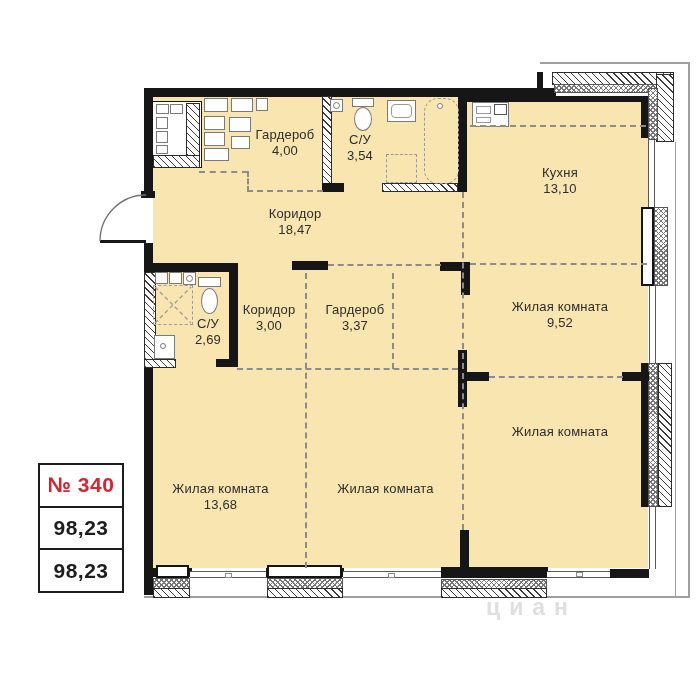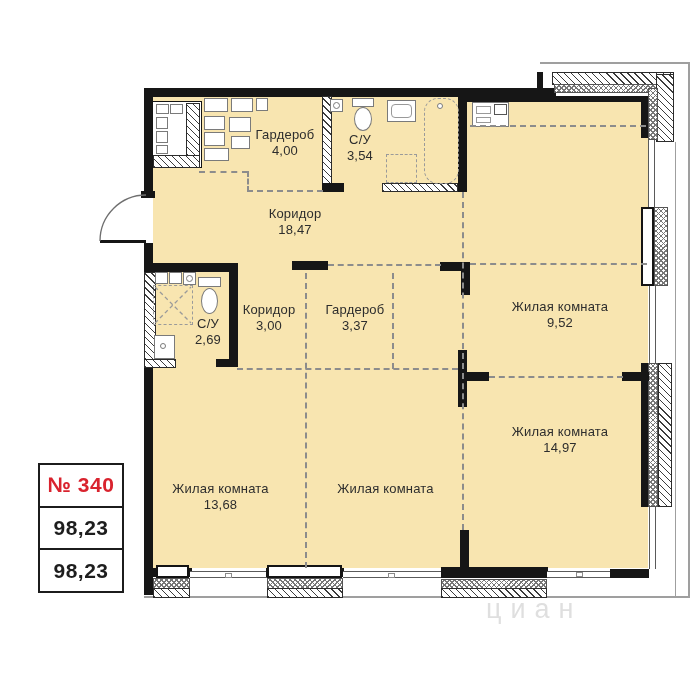--- a/index.html
+++ b/index.html
@@ -22,22 +22,22 @@
   .thin{position:absolute;background:#9f9f9f;}
   .sill{position:absolute;background:#fff;border:2px solid #141414;box-sizing:border-box;}
   .tick{position:absolute;background:#fff;border:1px solid #8a8a8a;box-sizing:border-box;}
   .rlabel{position:absolute;text-align:center;color:#2d2d2d;font-size:13px;line-height:16px;letter-spacing:.2px;}
   .rlabel .nm{white-space:nowrap;}
   .card{position:absolute;left:38px;top:463px;width:86px;height:130px;border:2.5px solid #1c1c1c;
         background:#fff;display:flex;flex-direction:column;box-sizing:border-box;}
   .card .row{flex:1;display:flex;align-items:center;justify-content:center;
         font-weight:bold;font-size:21px;letter-spacing:.5px;color:#1d1d1d;border-top:2.5px solid #1c1c1c;}
   .card .row:first-child{border-top:none;color:var(--red,#d9232e);}
-  .wm{position:absolute;left:486px;top:594px;width:200px;font-size:27px;letter-spacing:9px;
-      color:rgba(150,150,150,.30);font-weight:normal;}
+  .wm{position:absolute;left:486px;top:594px;width:200px;font-size:23px;letter-spacing:9px;
+      color:rgba(150,150,150,.30);font-weight:bold;}
   svg{position:absolute;left:0;top:0;}
 </style>
 </head>
 <body>
 
 <div id="stage">
 
   <div class="fillr" style="left:153px;top:96px;width:495px;height:472px;"></div>
 
   <div class="thin" style="left:688px;top:62px;width:2px;height:536px;"></div>
@@ -169,20 +169,24 @@
   </svg>
 
   <div class="rlabel" style="left:225px;top:127px;width:120px;">
     <div class="nm">Гардероб</div>
     <div class="ar">4,00</div>
   </div>
   <div class="rlabel" style="left:320px;top:132px;width:80px;">
     <div class="nm">С/У</div>
     <div class="ar">3,54</div>
   </div>
+  <div class="rlabel" style="left:500px;top:165px;width:120px;">
+    <div class="nm">Кухня</div>
+    <div class="ar">13,10</div>
+  </div>
   <div class="rlabel" style="left:235px;top:206px;width:120px;">
     <div class="nm">Коридор</div>
     <div class="ar">18,47</div>
   </div>
   <div class="rlabel" style="left:210px;top:302px;width:118px;">
     <div class="nm">Коридор</div>
     <div class="ar">3,00</div>
   </div>
   <div class="rlabel" style="left:297px;top:302px;width:116px;">
     <div class="nm">Гардероб</div>
@@ -191,21 +195,20 @@
   <div class="rlabel" style="left:176px;top:316px;width:64px;">
     <div class="nm">С/У</div>
     <div class="ar">2,69</div>
   </div>
   <div class="rlabel" style="left:490px;top:299px;width:140px;">
     <div class="nm">Жилая комната</div>
     <div class="ar">9,52</div>
   </div>
   <div class="rlabel" style="left:490px;top:424px;width:140px;">
     <div class="nm">Жилая комната</div>
-    <div class="ar">14,97</div>
   </div>
   <div class="rlabel" style="left:148px;top:481px;width:145px;">
     <div class="nm">Жилая комната</div>
     <div class="ar">13,68</div>
   </div>
   <div class="rlabel" style="left:313px;top:481px;width:145px;">
     <div class="nm">Жилая комната</div>
   </div>
 
   <div class="card">

